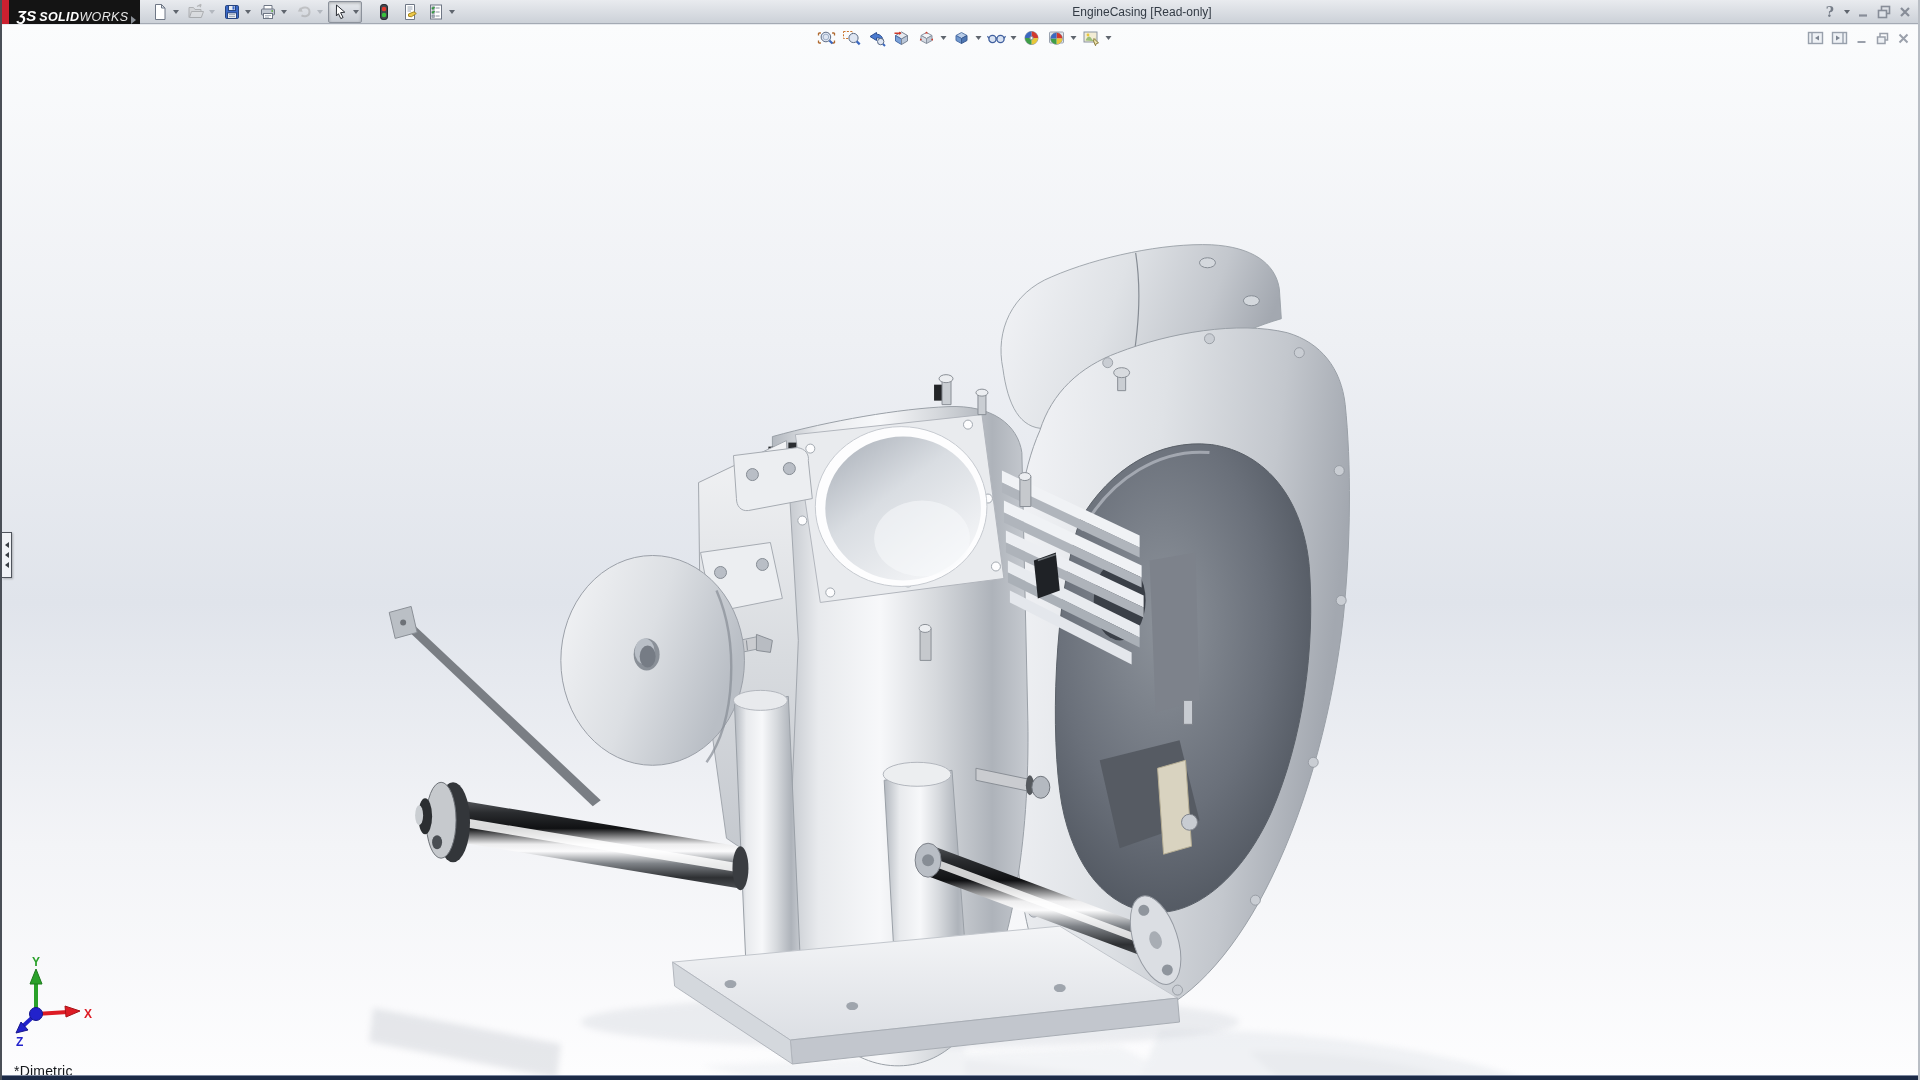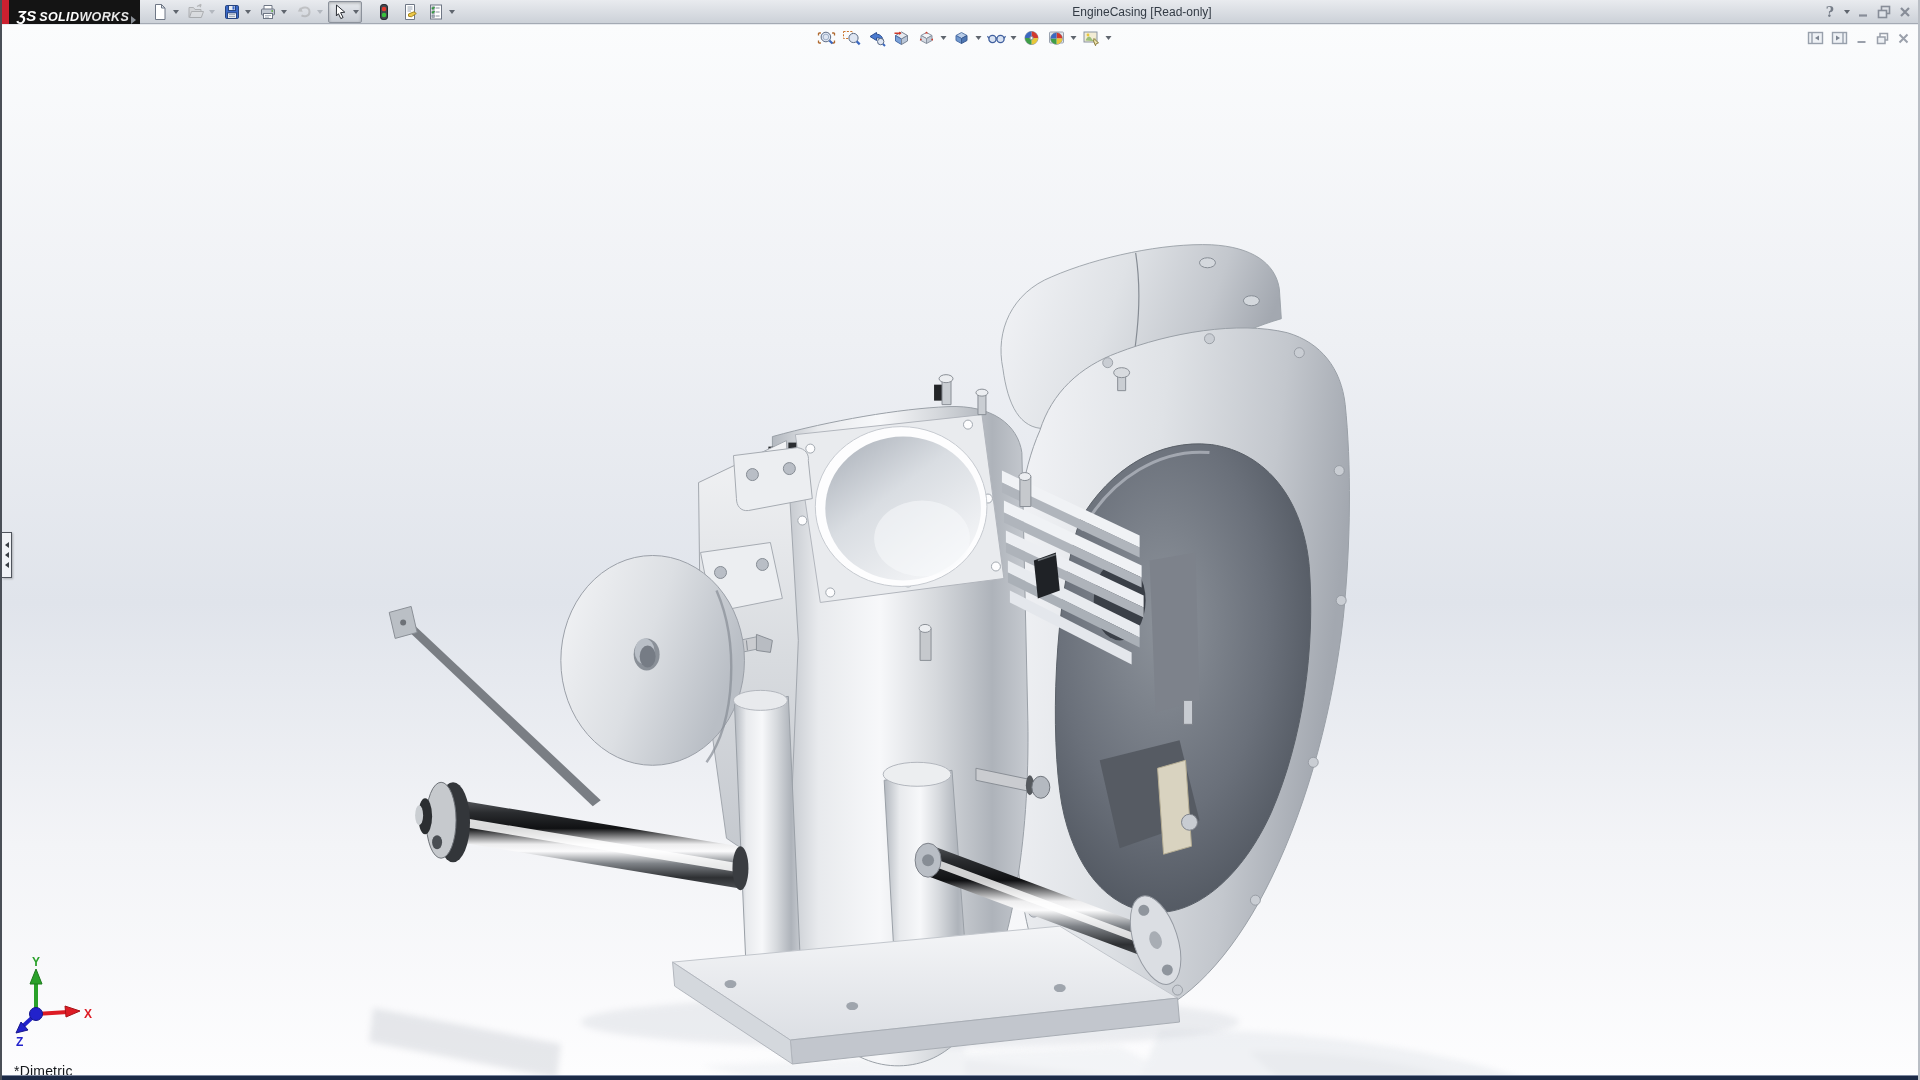--- a/index.html
+++ b/index.html
@@ -11,21 +11,21 @@
   
   .titlebar { position:relative; height:24px;
     background:linear-gradient(var(--titlebar_top,#e9ebef), var(--titlebar_bottom,#ccd1d8));
     border-bottom:1px solid #a4aab4; display:flex; align-items:center; }
   .logo { position:relative; height:24px; width:138px; background:var(--logo_bg,#141414);
           display:flex; align-items:flex-end; cursor:pointer; flex:0 0 auto; }
   .logo-accent { width:7px; height:24px; background:var(--logo_accent,#cb2030); flex:0 0 auto; }
   .logo-mark { color:#fff; font-weight:bold; font-size:15px; font-style:italic; margin:0 3px 0 8px; }
   .logo-text { color:#fff; font-size:12.5px; letter-spacing:.4px; font-style:italic; white-space:nowrap; }
   .logo-text b { font-weight:bold; }
-  .logo-text span { font-weight:bold; color:#e8e8e8; }
+  .logo-text span { font-weight:normal; color:#e8e8e8; }
   .logo-flyout { width:0; height:0; border-top:4px solid transparent; border-bottom:4px solid transparent;
                  border-left:5px solid #8a8f96; margin:0 4px 0 auto; }
 
   .toolbar { display:flex; align-items:center; gap:2px; margin-left:8px; }
   .tbtn { height:22px; display:flex; align-items:center; padding:0 2px; border:1px solid transparent; border-radius:2px; cursor:pointer; }
   .tbtn .ic { width:18px; height:18px; display:block; }
   .dd { width:0; height:0; border-left:3.5px solid transparent; border-right:3.5px solid transparent;
         border-top:4px solid #5f656e; margin-left:4px; cursor:pointer; }
   .tbtn.disabled { pointer-events:none; }
   .tbtn.disabled .ic { filter:grayscale(1) opacity(.42); }

